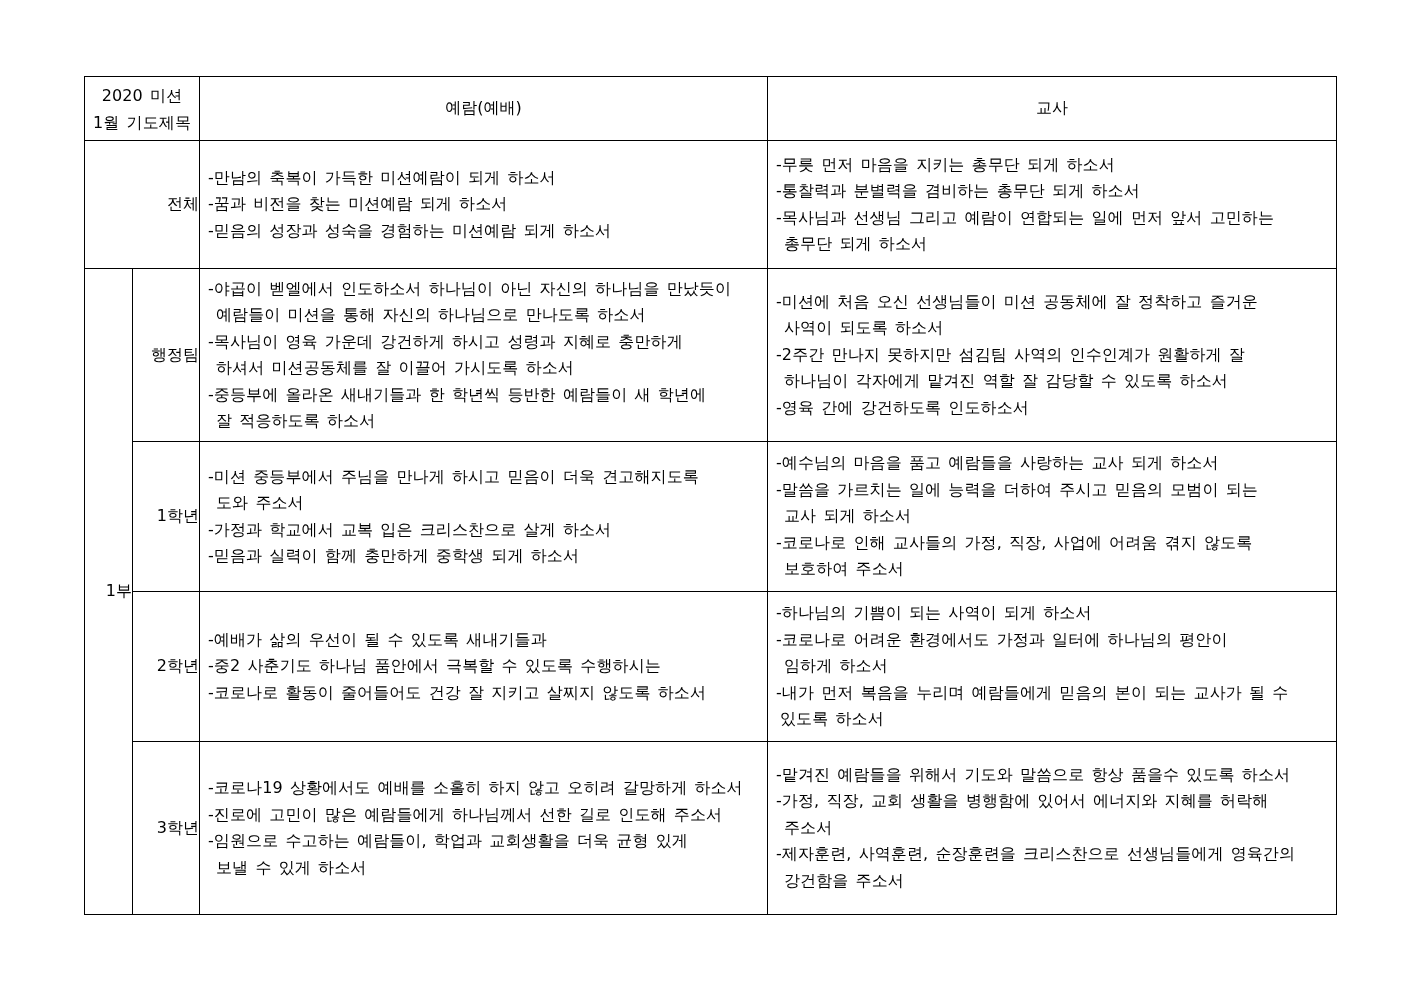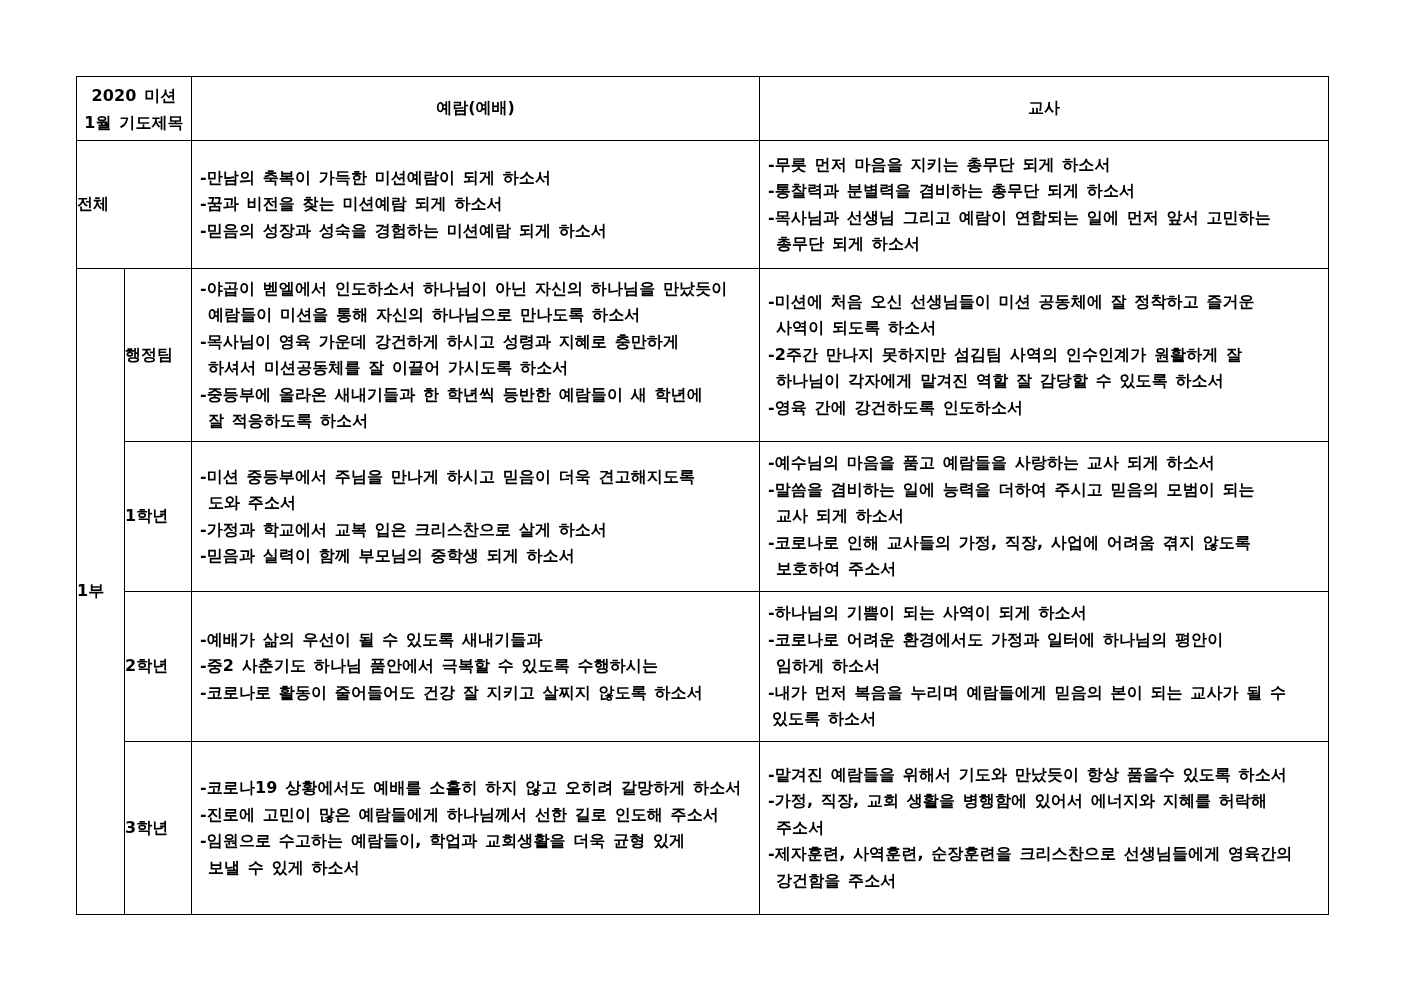--- a/index.html
+++ b/index.html
@@ -10,26 +10,25 @@
     body {
       width: 1403px;
       height: 992px;
       position: relative;
       font-family: "DejaVu Sans", "Liberation Sans", sans-serif;
       color: #000;
       overflow: hidden;
     }
     table.prayer {
       position: absolute;
-      left: 76px;
+      left: 84px;
       top: 76px;
       width: 1252px;
       border-collapse: collapse;
       table-layout: fixed;
-      font-weight: bold;
     }
     table.prayer td {
       border: 1px solid #000;
       padding: 0;
       vertical-align: middle;
       font-size: 16px;
       line-height: 26.5px;
     }
     .center {
       text-align: center;
@@ -45,21 +44,21 @@
     .line {
       display: block;
       white-space: nowrap;
       letter-spacing: 0.1px;
       word-spacing: 2px;
     }
     .cont {
       padding-left: 8px;
     }
     .label-cell {
-      text-align: left;
+      text-align: right;
       font-size: 16px;
     }
   </style>
 </head>
 <body>
 
 <table class="prayer">
   <colgroup>
     <col style="width:48px">
     <col style="width:67px">
@@ -111,25 +110,25 @@
       <span class="line">-영육 간에 강건하도록 인도하소서</span>
     </td>
   </tr>
 
   <tr style="height:150px">
     <td class="label-cell">1학년</td>
     <td class="content">
       <span class="line">-미션 중등부에서 주님을 만나게 하시고 믿음이 더욱 견고해지도록</span>
       <span class="line cont">도와 주소서</span>
       <span class="line">-가정과 학교에서 교복 입은 크리스찬으로 살게 하소서</span>
-      <span class="line">-믿음과 실력이 함께 부모님의 중학생 되게 하소서</span>
+      <span class="line">-믿음과 실력이 함께 충만하게 중학생 되게 하소서</span>
     </td>
     <td class="content">
       <span class="line">-예수님의 마음을 품고 예람들을 사랑하는 교사 되게 하소서</span>
-      <span class="line">-말씀을 겸비하는 일에 능력을 더하여 주시고 믿음의 모범이 되는</span>
+      <span class="line">-말씀을 가르치는 일에 능력을 더하여 주시고 믿음의 모범이 되는</span>
       <span class="line cont">교사 되게 하소서</span>
       <span class="line">-코로나로 인해 교사들의 가정, 직장, 사업에 어려움 겪지 않도록</span>
       <span class="line cont">보호하여 주소서</span>
     </td>
   </tr>
 
   <tr style="height:150px">
     <td class="label-cell">2학년</td>
     <td class="content">
       <span class="line">-예배가 삶의 우선이 될 수 있도록 새내기들과</span>
@@ -147,21 +146,21 @@
 
   <tr style="height:173px">
     <td class="label-cell">3학년</td>
     <td class="content">
       <span class="line">-코로나19 상황에서도 예배를 소홀히 하지 않고 오히려 갈망하게 하소서</span>
       <span class="line">-진로에 고민이 많은 예람들에게 하나님께서 선한 길로 인도해 주소서</span>
       <span class="line">-임원으로 수고하는 예람들이, 학업과 교회생활을 더욱 균형 있게</span>
       <span class="line cont">보낼 수 있게 하소서</span>
     </td>
     <td class="content">
-      <span class="line">-맡겨진 예람들을 위해서 기도와 만났듯이 항상 품을수 있도록 하소서</span>
+      <span class="line">-맡겨진 예람들을 위해서 기도와 말씀으로 항상 품을수 있도록 하소서</span>
       <span class="line">-가정, 직장, 교회 생활을 병행함에 있어서 에너지와 지혜를 허락해</span>
       <span class="line cont">주소서</span>
       <span class="line">-제자훈련, 사역훈련, 순장훈련을 크리스찬으로 선생님들에게 영육간의</span>
       <span class="line cont">강건함을 주소서</span>
     </td>
   </tr>
 </tbody>
   </table>
 
 </body></html>

